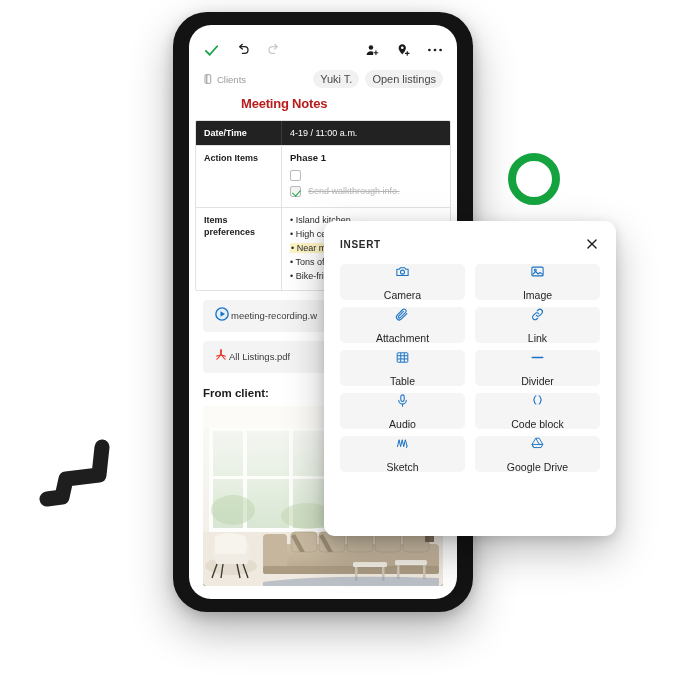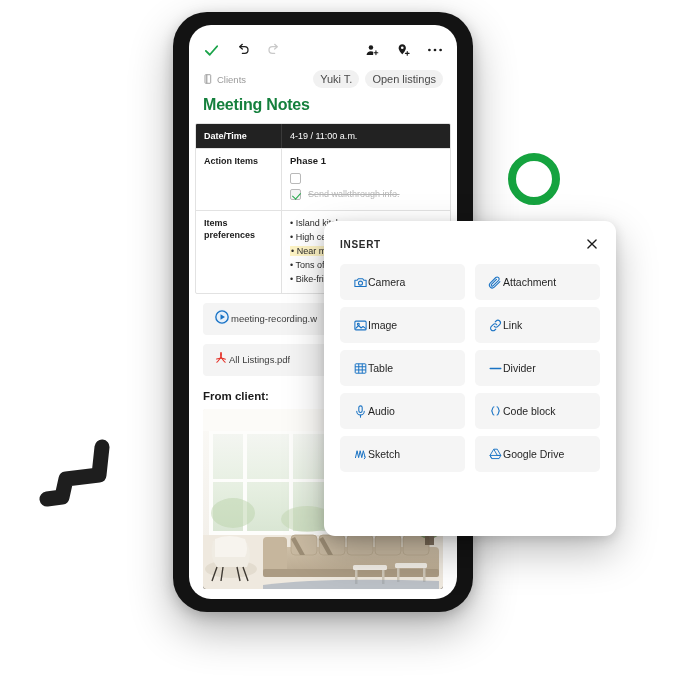--- a/index.html
+++ b/index.html
@@ -87,25 +87,26 @@
   .chip {
     background: #f1f1f1;
     color: #4a4a4a;
     font-size: 11px;
     border-radius: 9px;
     padding: 3px 7px;
     white-space: nowrap;
   }
 
   .doc-title {
-    font-size: 16px;
+    font-size: 13px;
     font-weight: bold;
-    color: #15803d;
+    color: #b91c1c;
     padding: 7px 14px 9px 14px;
     letter-spacing: -0.2px;
+    margin-left: 38px;
   }
 
   
   .note-table {
     margin: 0 6px;
     border: 1px solid #e2e2e2;
     border-radius: 2px;
     overflow: hidden;
   }
   .tr { display: flex; }
@@ -247,26 +248,27 @@
     cursor: pointer;
   }
   .insert-grid {
     display: grid;
     grid-template-columns: 1fr 1fr;
     gap: 7px 10px;
   }
   .ins-item {
     display: flex;
     align-items: center;
-    gap: 0;
+    gap: 10px;
     background: #f5f5f5;
     border-radius: 5px;
     height: 36px;
     padding: 0 12px;
     cursor: pointer;
+    flex-direction: column;
   }
   .ins-label {
     font-size: 10.5px;
     color: #1f1f1f;
     font-weight: 500;
   }
   .ins-icon { display: flex; align-items: center; justify-content: center; width: 16px; }
   .ins-empty { background: transparent; }
 </style>
 </head>
@@ -506,41 +508,41 @@
           <svg width="15" height="15" viewBox="0 0 24 24" fill="none" stroke="#1a73c4" stroke-width="1.7">
               <path d="M3 8.5h3.5L8.5 6h7l2 2.5H21v10H3z" stroke-linejoin="round"></path>
               <circle cx="12" cy="13" r="3.2"></circle>
             </svg>
         </span>
         <span class="ins-label">Camera</span>
       </div>
 
       <div class="ins-item">
         <span class="ins-icon">
-          <svg width="15" height="15" viewBox="0 0 24 24" fill="none" stroke="#1a73c4" stroke-width="1.7" stroke-linecap="round">
-              <path d="M19 10.5 L10 19.5a4.6 4.6 0 0 1-6.5-6.5l9-9a3.2 3.2 0 0 1 4.5 4.5l-9 9a1.8 1.8 0 0 1-2.5-2.5l8-8"></path>
-            </svg>
-        </span>
-        <span class="ins-label">Attachment</span>
-      </div>
-
-      <div class="ins-item">
-        <span class="ins-icon">
           <svg width="15" height="15" viewBox="0 0 24 24" fill="none" stroke="#1a73c4" stroke-width="1.7" stroke-linejoin="round">
               <rect x="3" y="5" width="18" height="14" rx="1.6"></rect>
               <circle cx="8.5" cy="10" r="1.5"></circle>
               <path d="M4 17 l5-5 4 4 3-2.5 4.5 3.5"></path>
             </svg>
         </span>
         <span class="ins-label">Image</span>
       </div>
 
       <div class="ins-item">
         <span class="ins-icon">
           <svg width="15" height="15" viewBox="0 0 24 24" fill="none" stroke="#1a73c4" stroke-width="1.7" stroke-linecap="round">
+              <path d="M19 10.5 L10 19.5a4.6 4.6 0 0 1-6.5-6.5l9-9a3.2 3.2 0 0 1 4.5 4.5l-9 9a1.8 1.8 0 0 1-2.5-2.5l8-8"></path>
+            </svg>
+        </span>
+        <span class="ins-label">Attachment</span>
+      </div>
+
+      <div class="ins-item">
+        <span class="ins-icon">
+          <svg width="15" height="15" viewBox="0 0 24 24" fill="none" stroke="#1a73c4" stroke-width="1.7" stroke-linecap="round">
               <path d="M10 13.5a4 4 0 0 0 5.7 0l3-3a4 4 0 0 0-5.7-5.7L11.5 6.3"></path>
               <path d="M14 10.5a4 4 0 0 0-5.7 0l-3 3a4 4 0 0 0 5.7 5.7L12.5 17.7"></path>
             </svg>
         </span>
         <span class="ins-label">Link</span>
       </div>
 
       <div class="ins-item">
         <span class="ins-icon">
           <svg width="15" height="15" viewBox="0 0 24 24" fill="none" stroke="#1a73c4" stroke-width="1.6">

